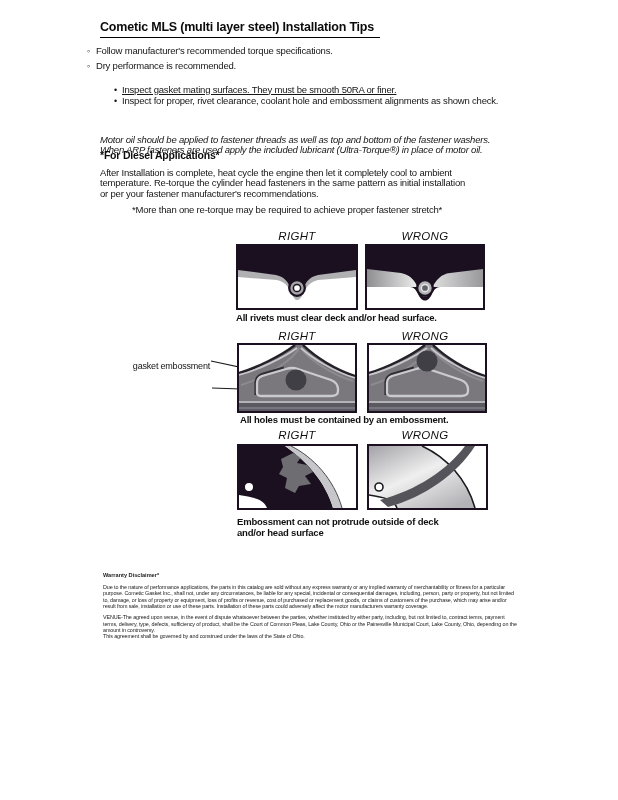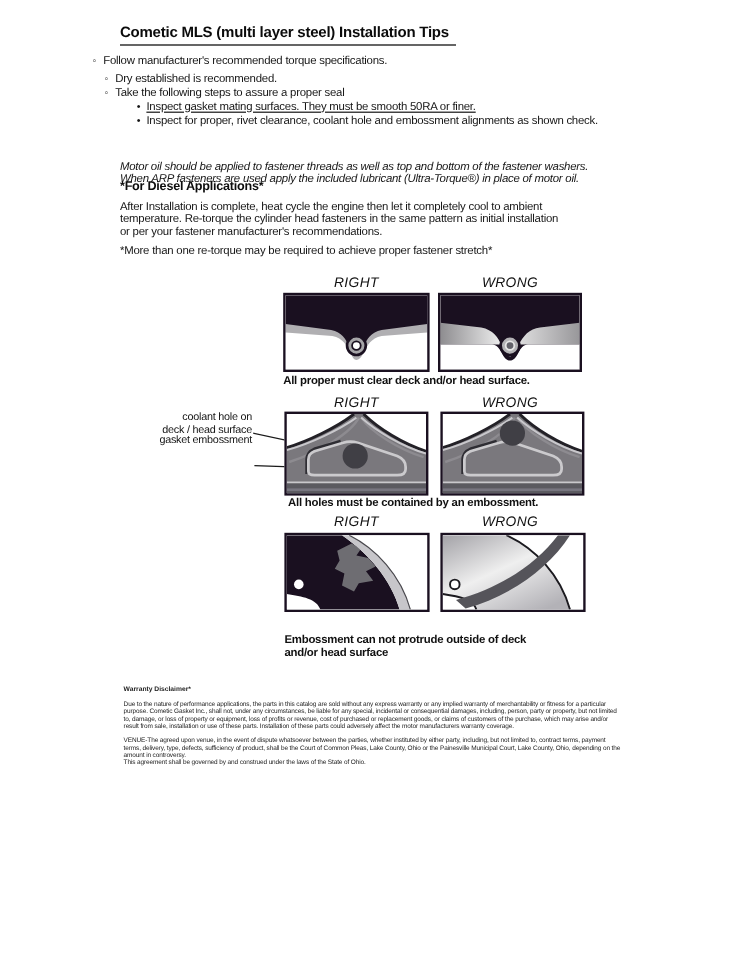--- a/index.html
+++ b/index.html
@@ -44,33 +44,32 @@
 
   .pagenum{left:387px;top:757px;font-size:13px;letter-spacing:0.2px;color:#1a1a1a;}
 </style>
 </head>
 <body>
 
 <div class="page">
 
   <div class="abs title">Cometic MLS (multi layer steel) Installation Tips</div>
 
-  <div class="abs bline" style="left:77px;top:44.5px;"><span class="marker">◦</span><span>Follow manufacturer's recommended torque specifications.</span></div>
-  <div class="abs bline" style="left:87px;top:59.5px;"><span class="marker">◦</span><span>Dry established is recommended.</span></div>
-  <div class="abs bline" style="left:87px;top:71.5px;"><span class="marker">◦</span><span>Take the following steps to assure a proper seal</span></div>
+  <div class="abs bline" style="left:87px;top:44.5px;"><span class="marker">◦</span><span>Follow manufacturer's recommended torque specifications.</span></div>
+  <div class="abs bline" style="left:87px;top:59.5px;"><span class="marker">◦</span><span>Dry performance is recommended.</span></div>
   <div class="abs bline sub" style="left:114px;top:83.5px;text-decoration:underline;"><span class="marker">•</span><span>Inspect gasket mating surfaces.  They must be smooth 50RA or finer.</span></div>
   <div class="abs bline sub" style="left:114px;top:94.5px;"><span class="marker">•</span><span>Inspect for proper, rivet clearance, coolant hole and embossment alignments as shown check.</span></div>
 
   <div class="abs section-head">*For Diesel Applications*</div>
   <div class="abs para" style="top:135px;font-style:italic;">Motor oil should be applied to fastener threads as well as top and bottom of the fastener washers.
 When ARP fasteners are used apply the included lubricant (Ultra-Torque®) in place of motor oil.</div>
   <div class="abs para" style="top:168px;">After Installation is complete, heat cycle the engine then let it completely cool to ambient
 temperature. Re-torque the cylinder head fasteners in the same pattern as initial installation
 or per your fastener manufacturer's recommendations.</div>
-  <div class="abs para" style="top:204.5px;">*More than one re-torque may be required to achieve proper fastener stretch*</div>
+  <div class="abs para" style="top:204.5px;margin-left:32px;">*More than one re-torque may be required to achieve proper fastener stretch*</div>
 
   <div class="abs dg-header" style="left:236px;top:229.5px;">RIGHT</div>
   <div class="abs dg-header" style="left:364px;top:229.5px;">WRONG</div>
 
   <div class="abs dg-box" style="left:236px;top:244px;width:122px;height:66px;">
     <svg viewBox="0 0 118 62" preserveAspectRatio="none">
       <rect width="118" height="62" fill="#1a1020"></rect>
       <path d="M0,24 L38,29 C47,31 50,36 53,43 C55,48 57,50 59,50 C61,50 63,48 65,43 C68,36 71,31 80,29 L118,24 L118,62 L0,62 Z" fill="#b0afb2"></path>
       <path d="M0,31 L39,34 C48,36 51,42 54,48 C56,52 57,54 59,54 C61,54 63,52 65,48 C68,42 71,36 80,34 L118,31 L118,62 L0,62 Z" fill="#ffffff"></path>
       <circle cx="59" cy="42" r="7.8" fill="#a6a5a8" stroke="#1a1020" stroke-width="2.2"></circle>
@@ -86,27 +85,25 @@
             <stop offset="1" stop-color="#98979a"></stop>
         </linearGradient>
       </defs>
       <rect width="116" height="62" fill="#1a1020"></rect>
       <path d="M0,23 L34,27 C44,29 48,35 51,42 C54,48 56,51 58,51 C60,51 62,48 65,42 C69,34 74,28 83,27 L116,23 L116,41 L0,41 Z" fill="url(#g-band)"></path>
       <path d="M0,41 L43,41 C47,41 49,44 51,48 C53,52 55,54.5 58,54.5 C61,54.5 63,52 65,48 C67,44 69,41 73,41 L116,41 L116,62 L0,62 Z" fill="#ffffff"></path>
       <circle cx="58" cy="42" r="7.8" fill="#b4b3b6" stroke="#1a1020" stroke-width="2.2"></circle>
       <circle cx="58" cy="42" r="3.6" fill="#63626a" stroke="#e6e6e6" stroke-width="1.5"></circle>
     </svg>
   </div>
-  <div class="abs dg-caption" style="left:236px;top:311.5px;">All proper must clear deck and/or head surface.</div>
+  <div class="abs dg-caption" style="left:236px;top:311.5px;">All rivets must clear deck and/or head surface.</div>
 
   <div class="abs dg-header" style="left:236px;top:329.5px;">RIGHT</div>
   <div class="abs dg-header" style="left:364px;top:329.5px;">WRONG</div>
 
-  <div class="abs dg-label" style="left:100px;top:342px;">coolant hole on
-deck / head surface</div>
   <div class="abs dg-label" style="left:100px;top:361px;">gasket embossment</div>
 
   <svg class="abs" style="left:105px;top:338px;pointer-events:none;" width="270" height="70">
     <line x1="106" y1="23" x2="190" y2="41" stroke="#1a1a1a" stroke-width="1.1"></line>
     <line x1="107" y1="50" x2="150" y2="51.5" stroke="#1a1a1a" stroke-width="1.1"></line>
   </svg>
 
   <div class="abs dg-box" style="left:237px;top:342.5px;width:120px;height:70px;">
     <svg viewBox="0 0 116 66" preserveAspectRatio="none">
       <rect width="116" height="66" fill="#7a787d"></rect>
@@ -170,21 +167,21 @@
         </linearGradient>
       </defs>
       <rect width="117" height="62" fill="#ffffff"></rect>
       <path d="M0,0 L53,0 C77,11 98,33 106,62 L28,62 C25,53 13,51 0,49 Z" fill="url(#g-wrong3)"></path>
       <path d="M53,0 C77,11 98,33 106,62" stroke="#1c1b20" stroke-width="1.6" fill="none"></path>
       <path d="M28,62 C25,53 13,51 0,49" stroke="#1c1b20" stroke-width="1.6" fill="none"></path>
       <path d="M96,0 C78,24 48,44 11,54 L19,61 C56,51 88,28 106,0 Z" fill="#55545a"></path>
       <circle cx="10" cy="41" r="4" fill="#ffffff" stroke="#1c1b20" stroke-width="1.6"></circle>
     </svg>
   </div>
-  <div class="abs dg-caption" style="left:237px;top:515.5px;margin-top:12px;">Embossment can not protrude outside of deck
+  <div class="abs dg-caption" style="left:237px;top:515.5px;">Embossment can not protrude outside of deck
 and/or head surface</div>
 
   <div class="abs disclaimer">
     <div class="d-head">Warranty Disclaimer*</div>
     <p class="m1">Due to the nature of performance applications, the parts in this catalog are sold without any express warranty or any implied warranty of merchantability or fitness for a particular purpose.  Cometic Gasket Inc., shall not, under any circumstances, be liable for any special, incidental or consequential damages, including, person, party or property, but not limited to, damage, or loss of property or equipment, loss of profits or revenue, cost of purchased or replacement goods, or claims of customers of the purchase, which may arise and/or result from sale, installation or use of these parts.  Installation of these parts could adversely affect the motor manufacturers warranty coverage.</p>
     <p class="m2">VENUE-The agreed upon venue, in the event of dispute whatsoever between the parties, whether instituted by either party, including, but not limited to, contract terms, payment terms, delivery, type, defects, sufficiency of product, shall be the Court of Common Pleas, Lake County, Ohio or the Painesville Municipal Court, Lake County, Ohio, depending on the amount in controversy.
 This agreement shall be governed by and construed under the laws of the State of Ohio.</p>
     <p class="m3">All prices and terms are subject to change without notice.</p>
     <p class="m4">Terms COD- Secured with a completed dealer/jobber application on File, COD-Company check with a current credit card number on file.  Open accounts may be established by well rated firms.  A credit application is available upon request.  Open accounts are due payable Net 30 days from date of invoice.  No statement will be sent.  If an account becomes 60 or more days past due, it is subject to being placed on credit hold.  No orders will be shipped or new orders accepted until past due balance is paid.  If an account becomes 90 or more days past due, it is subject to being placed for collections.  All costs of collection are the responsibility of the customer, including attorney fees, court costs, and other expenses of litigation.</p>
     <p class="m5">Returns- Authorized (RGA) must be obtained in advance on all returns.  A packing slip or invoice number must accompany the merchandise.  No returns after 30 days from invoice date.  All returns are subject to a 25% restocking charge.  All custom designed and custom manufactured gaskets are non-returnable.</p>

